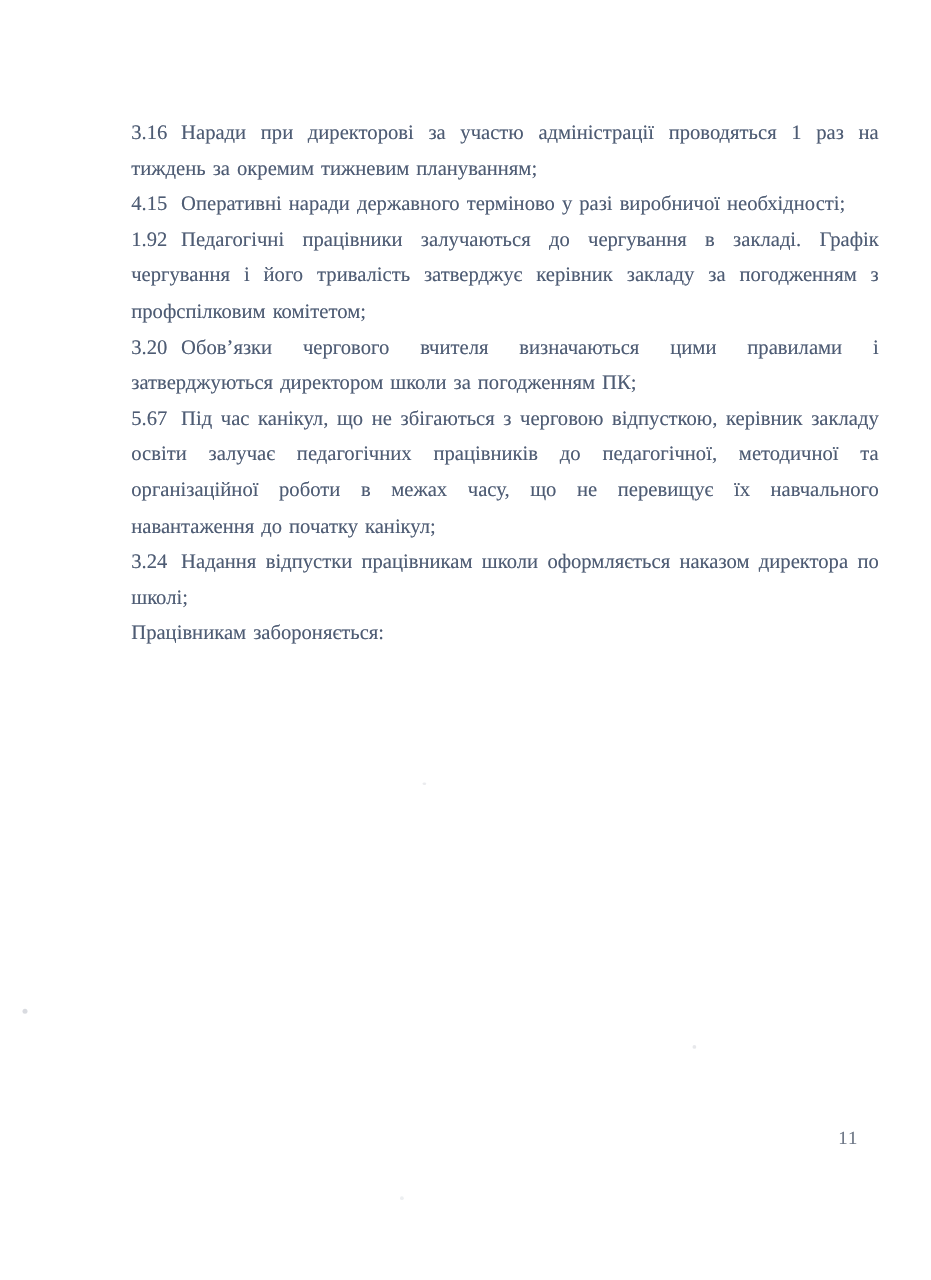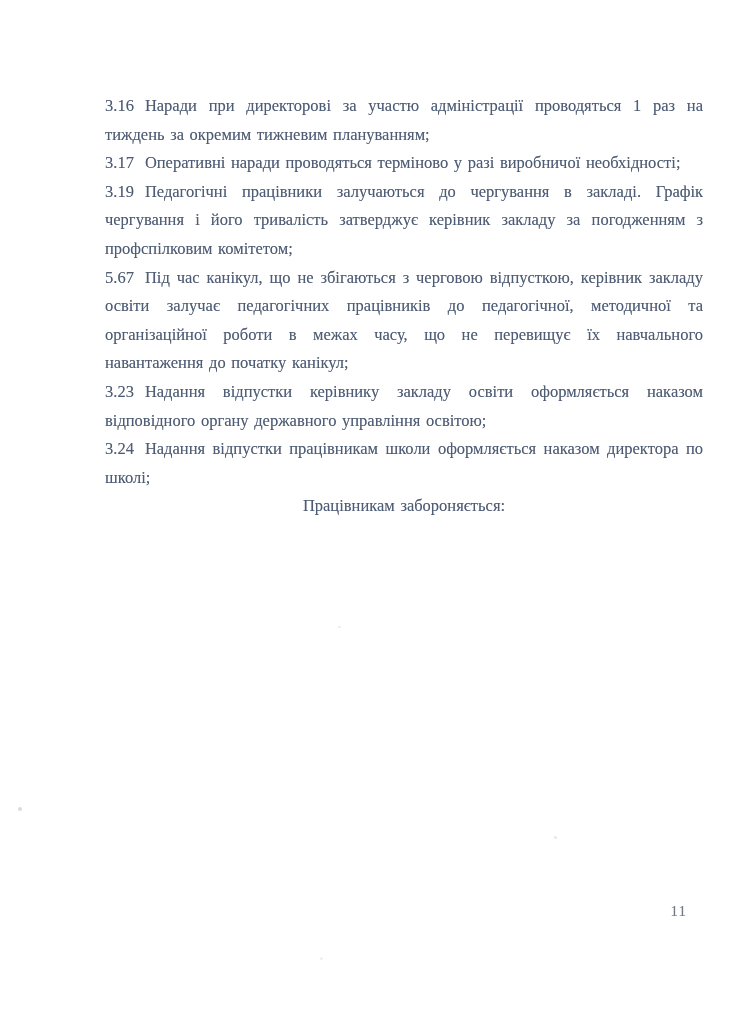--- a/index.html
+++ b/index.html
@@ -29,21 +29,21 @@
     word-spacing: 1.5px;
   }
   .content p {
     margin: 0;
     padding: 0;
   }
   .item-number {
     padding-right: 11px;
   }
   .heading {
-    text-align: center;
+    text-align: left;
   }
   .page-number {
     position: absolute;
     top: 903px;
     right: 58px;
     color: #707988;
     font-size: 15px;
     letter-spacing: 1px;
     text-shadow: 0 0 0.5px rgba(112, 121, 136, 0.5);
     text-align: center;
@@ -60,30 +60,30 @@
   .speck-4 { left: 320px; top: 957px; width: 3px; height: 3px; opacity: 0.25; }
 </style>
 </head>
 <body>
 
 <div class="page">
   <div class="content">
 
     <p><span class="item-number">3.16</span><span>Наради при директорові за участю адміністрації проводяться 1 раз на тиждень за окремим тижневим плануванням;</span></p>
 
-    <p><span class="item-number">3.17</span><span>Оперативні наради проводяться терміново у разі виробничої необхідності;</span></p>
+    <p><span class="item-number">4.15</span><span>Оперативні наради державного терміново у разі виробничої необхідності;</span></p>
 
 
-    <p><span class="item-number">3.19</span><span>Педагогічні працівники залучаються до чергування в закладі. Графік чергування і його тривалість затверджує керівник закладу за погодженням з профспілковим комітетом;</span></p>
+    <p><span class="item-number">1.92</span><span>Педагогічні працівники залучаються до чергування в закладі. Графік чергування і його тривалість затверджує керівник закладу за погодженням з профспілковим комітетом;</span></p>
 
+    <p><span class="item-number">3.20</span><span>Обов’язки чергового вчителя визначаються цими правилами і затверджуються директором школи за погодженням ПК;</span></p>
 
     <p><span class="item-number">5.67</span><span>Під час канікул, що не збігаються з черговою відпусткою, керівник закладу освіти залучає педагогічних працівників до педагогічної, методичної та організаційної роботи в межах часу, що не перевищує їх навчального навантаження до початку канікул;</span></p>
 
 
-    <p><span class="item-number">3.23</span><span>Надання відпустки керівнику закладу освіти оформляється наказом відповідного органу державного управління освітою;</span></p>
 
     <p><span class="item-number">3.24</span><span>Надання відпустки працівникам школи оформляється наказом директора по школі;</span></p>
 
 
 
     <p class="heading"><span>Працівникам забороняється:</span></p>
 
 
 
   </div>

